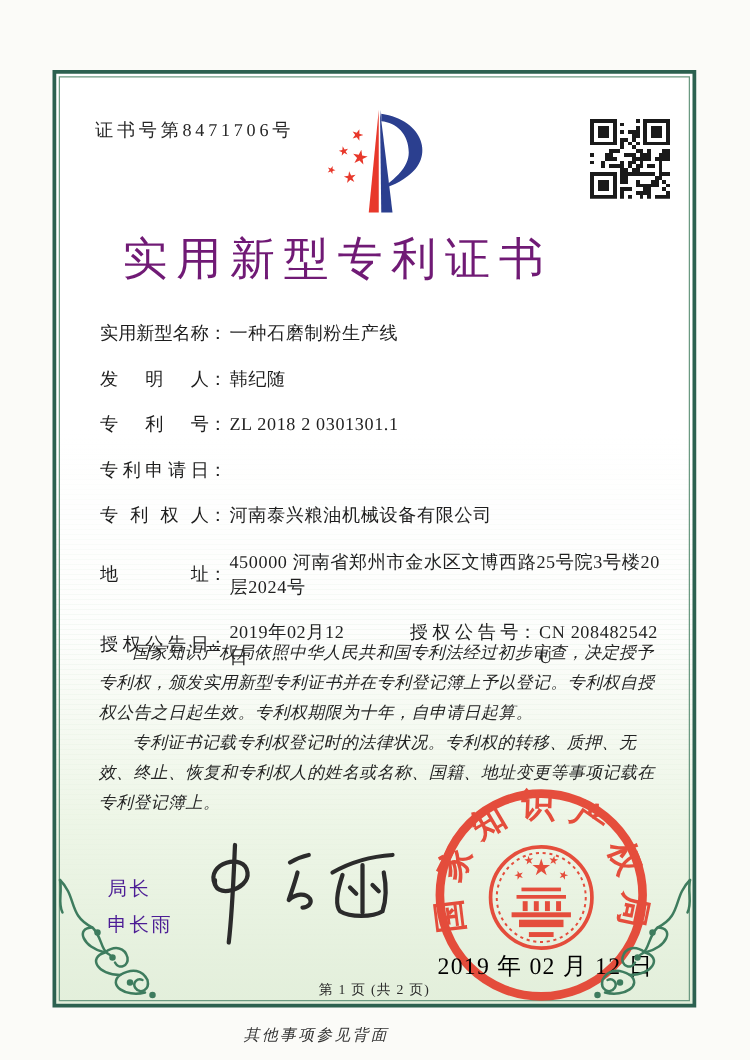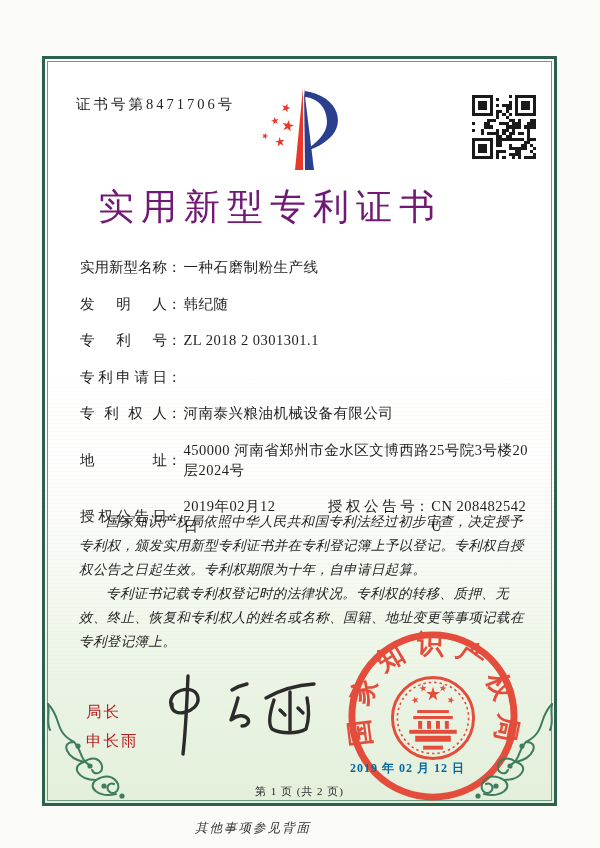--- a/index.html
+++ b/index.html
@@ -59,26 +59,26 @@
 
   
   .body-text {
     position:absolute; left:79px; top:510px; width:448px;
     font-size:13.5px; line-height:1.78; font-style:italic;
     color:#242424; letter-spacing:0.4px;
   }
   .body-text p { text-indent:2em; }
 
   
-  .director { position:absolute; left:86px; top:697px; font-size:15.5px; line-height:29px; color:#b91c1c; letter-spacing:2px; }
+  .director { position:absolute; left:86px; top:697px; font-size:15.5px; line-height:29px; color:#4c1d95; letter-spacing:2px; }
   .sign { position:absolute; left:148px; top:668px; width:180px; height:92px; }
   .seal { position:absolute; left:344px; top:627px; width:178px; height:178px; }
   .seal-date {
-    position:absolute; left:350px; top:760px; font-size:12px;
-    font-weight:700; letter-spacing:1px; color:#0369a1;
+    position:absolute; left:350px; top:760px; font-size:19px;
+    font-weight:400; letter-spacing:1px; color:#000000;
   }
   .page-number {
     position:absolute; left:42px; top:784px; width:515px;
     text-align:center; font-size:11px; color:#2a2a2a; letter-spacing:1px;
   }
   .back-note {
     position:absolute; left:0; top:820px; width:506px;
     text-align:center; font-size:12.5px; color:#333; letter-spacing:2px; font-style:italic;
   }
 

